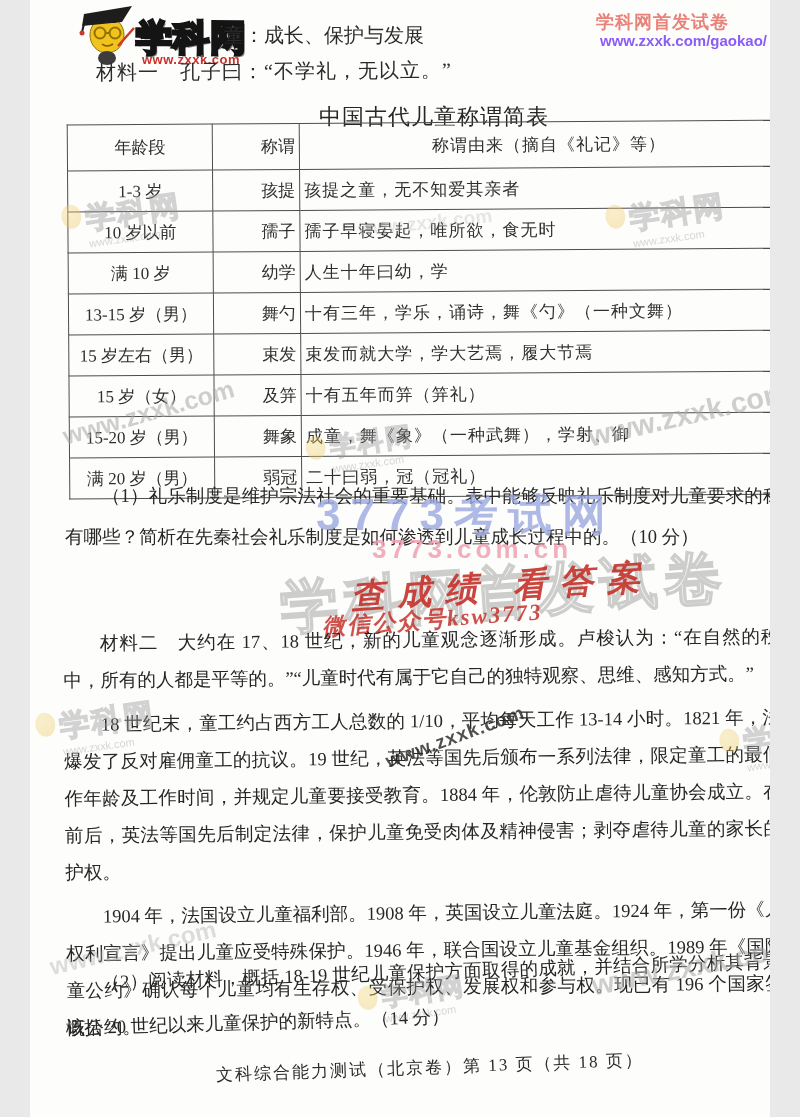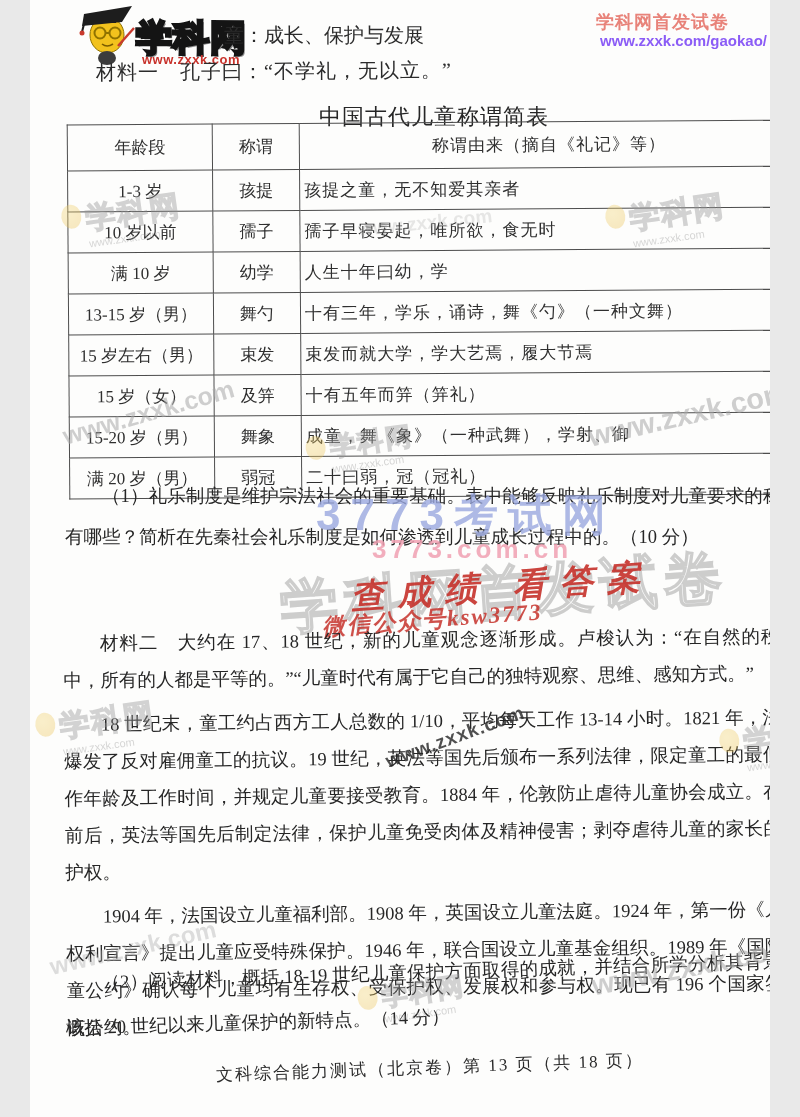--- a/index.html
+++ b/index.html
@@ -21,21 +21,21 @@
   .publisher-2{left:570px;top:32px;font-family:"Liberation Sans","DejaVu Sans",sans-serif;
                font-size:15px;font-weight:bold;color:#8b5cf6;}
 
   
   .table-title{left:38px;top:102px;width:732px;text-align:center;font-size:22px;letter-spacing:1px;}
   table.kv{position:absolute;left:38px;top:122px;width:732px;border-collapse:collapse;
            transform:rotate(-.4deg);table-layout:fixed;}
   table.kv td{border:1px solid #4d4d4d;font-size:17px;color:#2f2f2f;padding:0 4px;height:40px;}
   table.kv tr.hd td{height:45px;}
   td.c1{width:136px;text-align:center;}
-  td.c2{width:78px;text-align:center;}
+  td.c2{width:78px;text-align:right;}
   td.c3{text-align:left;padding-left:14px;letter-spacing:1px;}
   tr.hd td.c3{text-align:center;}
 
   
   .q1{left:35px;top:476px;width:735px;font-size:18.5px;line-height:41px;text-indent:2em;
       text-align:justify;white-space:normal;}
   .mat2{left:35px;top:622px;width:736px;font-size:18.5px;line-height:37px;text-align:justify;
         white-space:normal;transform:rotate(-.6deg);}
   .mat2 p{margin:0 0 7px 0;text-indent:2em;}
   .q2{left:35px;top:950px;width:736px;font-size:18.5px;line-height:45px;text-indent:2em;

